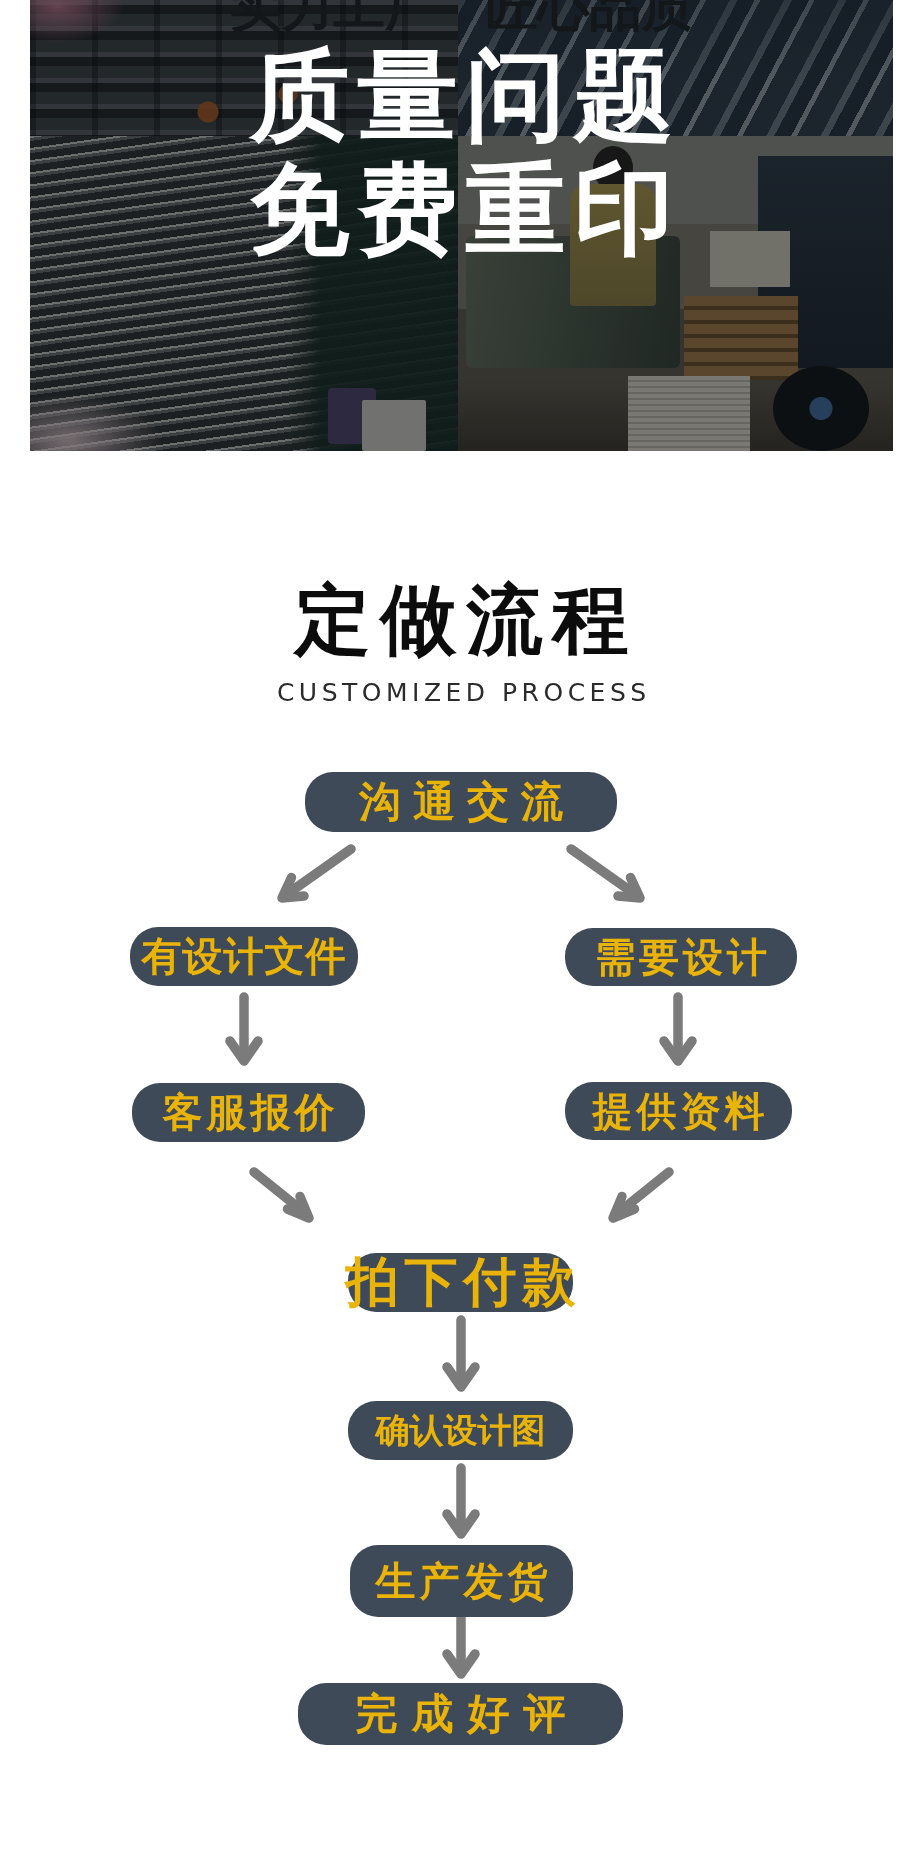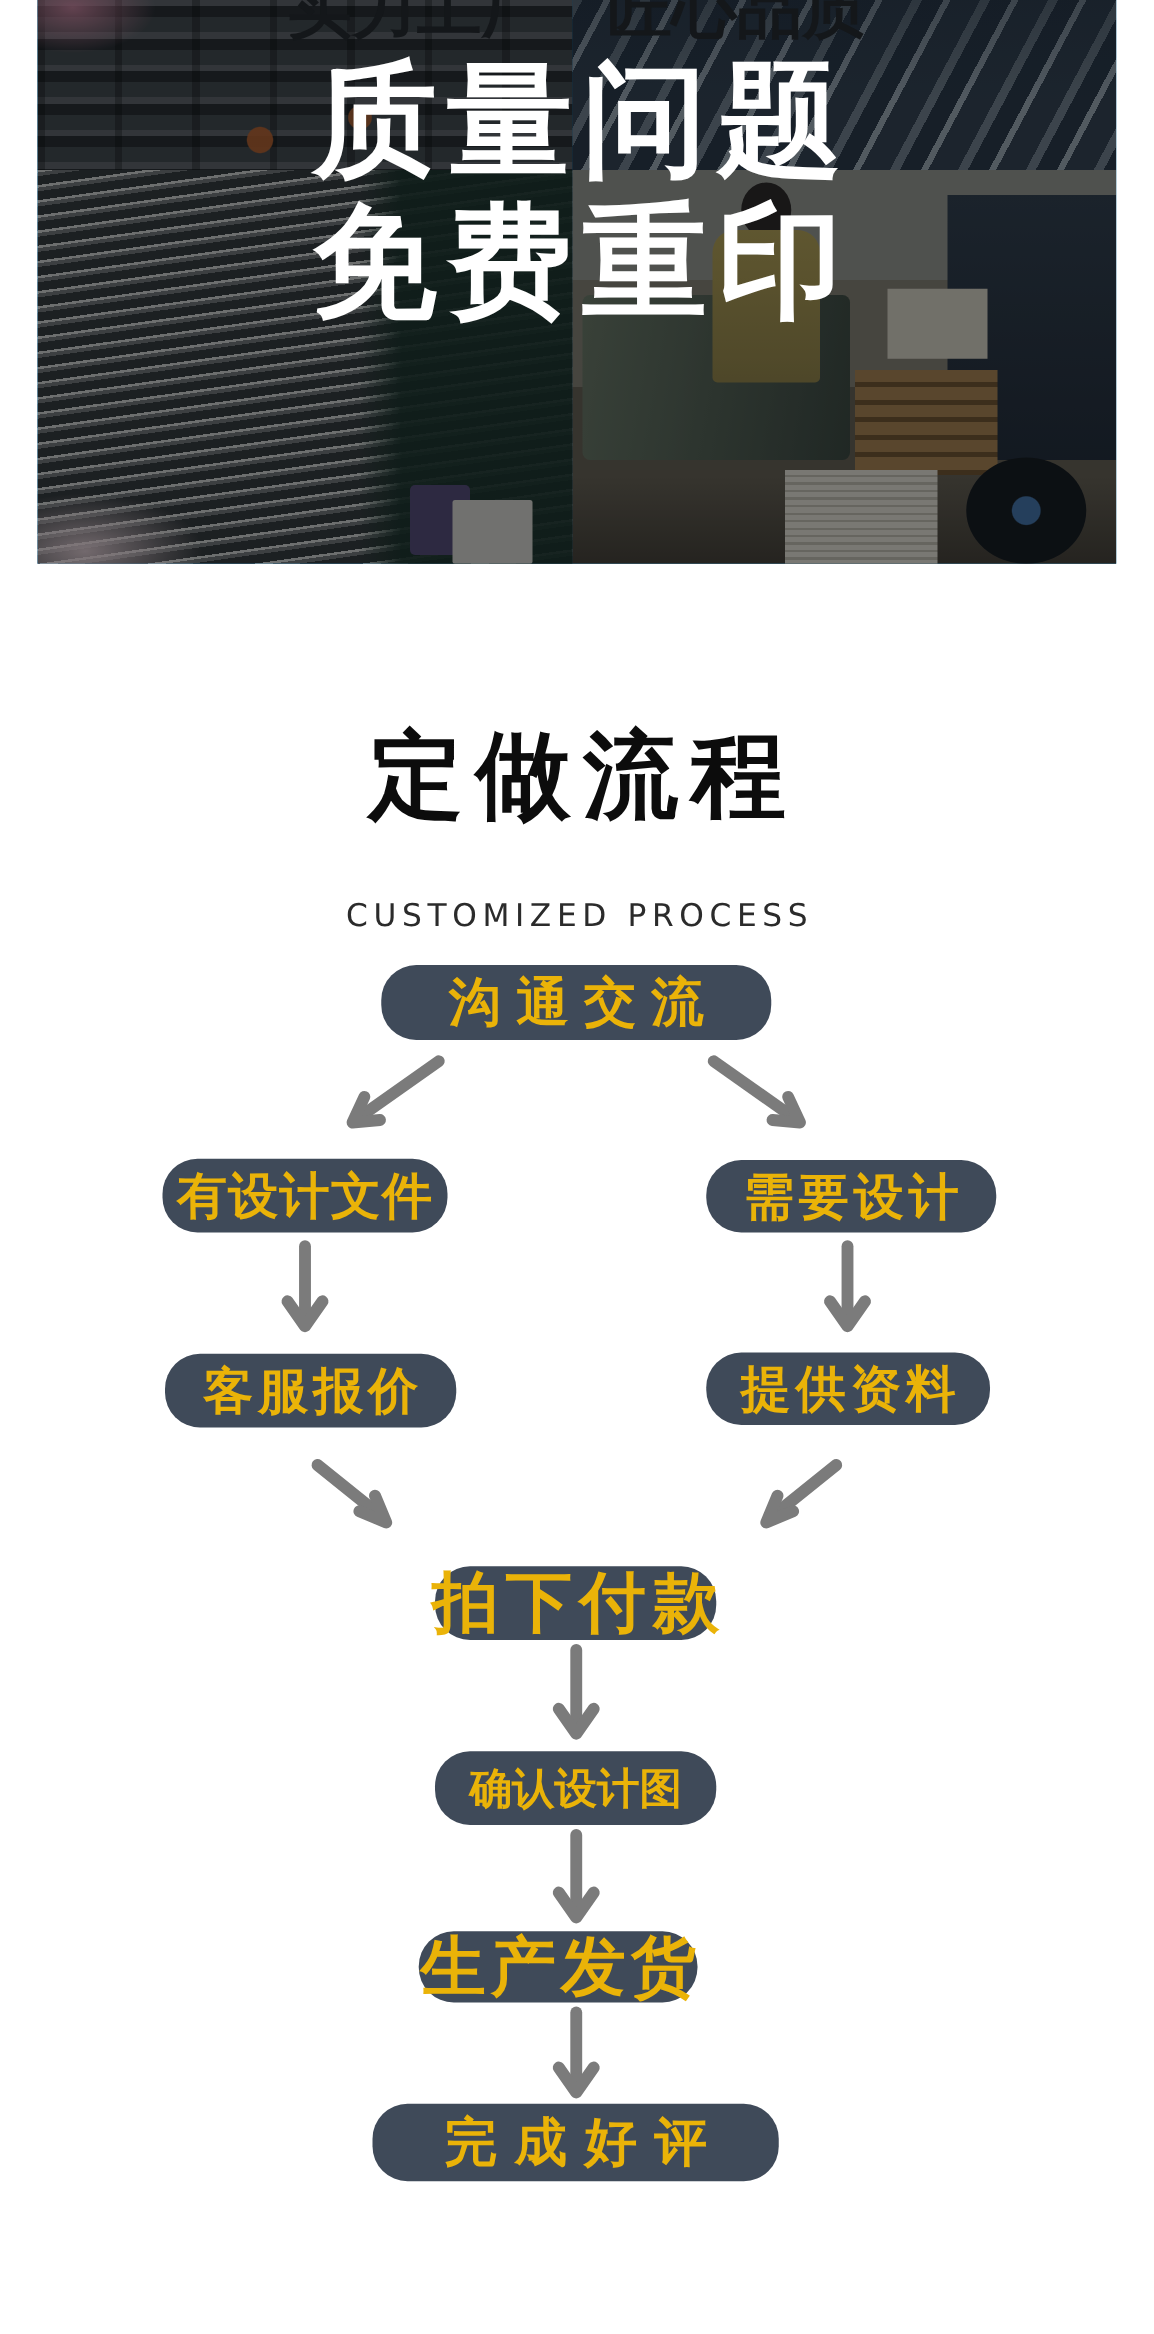--- a/index.html
+++ b/index.html
@@ -1,20 +1,20 @@
 <!DOCTYPE html>
 <html style="--node-bg: #3f4a59; --arrow-color: #7b7b7b; --title-color: #0c0c0c;"><head>
 <meta charset="utf-8">
 <style>
   html,body{margin:0;padding:0;background:#ffffff;}
   body{font-family:"DejaVu Sans","Liberation Sans",sans-serif;}
   .page{position:relative;width:923px;height:1867px;background:#fff;overflow:hidden;margin:0 auto;}
 
   
-  .banner{position:absolute;left:30px;top:0;width:863px;height:451px;overflow:hidden;background:#0369a1;}
+  .banner{position:absolute;left:30px;top:0;width:863px;height:451px;overflow:hidden;background:#c2410c;}
   .ph{position:absolute;overflow:hidden;}
   .ph-tl{left:0;top:0;width:428px;height:136px;
     background:
       radial-gradient(ellipse 95px 52px at 28px 6px, rgba(216,136,164,.8), transparent 70%),
       radial-gradient(circle 16px at 178px 112px, rgba(179,92,40,.9) 0 10px, transparent 11px),
       radial-gradient(circle 13px at 258px 94px, rgba(168,90,42,.9) 0 9px, transparent 10px),
       repeating-linear-gradient(90deg, rgba(0,0,0,.30) 0 6px, rgba(0,0,0,0) 6px 62px),
       repeating-linear-gradient(180deg, #575c61 0 5px, #22272b 5px 14px, #3c4246 14px 26px);}
   .ph-tr{left:428px;top:0;width:435px;height:136px;
     background:
@@ -49,32 +49,32 @@
     font-size:52px;font-weight:900;color:#14171a;white-space:nowrap;}
   .headline{position:absolute;left:0;width:100%;text-align:center;color:#fff;font-weight:900;
     font-size:100px;line-height:100px;letter-spacing:8px;text-indent:8px;white-space:nowrap;}
   .headline.l1{top:46px;}
   .headline.l2{top:160px;}
 
   
   .process-title{position:absolute;left:0;top:570px;width:100%;text-align:center;margin:0;
     font-size:76px;font-weight:900;color:var(--title-color,#0c0c0c);letter-spacing:10px;text-indent:10px;}
   .process-subtitle{position:absolute;left:0;top:678px;width:100%;text-align:center;
-    font-size:25px;font-weight:400;color:#2b2b2b;letter-spacing:4.5px;text-indent:4.5px;margin-top:40px;}
+    font-size:25px;font-weight:400;color:#2b2b2b;letter-spacing:4.5px;text-indent:4.5px;}
 
   .node{position:absolute;background:var(--node-bg,#3f4a59);border-radius:28px;color:#eab308;
     display:flex;align-items:center;justify-content:center;font-weight:900;white-space:nowrap;}
   .n1{left:305px;top:772px;width:312px;height:60px;font-size:42px;letter-spacing:12px;text-indent:12px;}
   .n2{left:130px;top:927px;width:228px;height:59px;font-size:40px;letter-spacing:1px;}
   .n3{left:565px;top:928px;width:232px;height:58px;font-size:40px;letter-spacing:4px;text-indent:4px;}
   .n4{left:132px;top:1083px;width:233px;height:59px;font-size:40px;letter-spacing:4px;text-indent:4px;}
   .n5{left:565px;top:1082px;width:227px;height:58px;font-size:40px;letter-spacing:4px;text-indent:4px;}
   .n6{left:348px;top:1253px;width:225px;height:59px;font-size:53px;letter-spacing:6px;text-indent:6px;}
   .n7{left:348px;top:1401px;width:225px;height:59px;font-size:34px;letter-spacing:0;}
-  .n8{left:335px;top:1545px;width:223px;height:57px;font-size:52px;letter-spacing:4px;text-indent:4px;}
+  .n8{left:350px;top:1545px;width:223px;height:72px;font-size:40px;letter-spacing:4px;text-indent:4px;}
   .n9{left:298px;top:1683px;width:325px;height:62px;font-size:42px;letter-spacing:14px;text-indent:14px;}
 
   .arrows{position:absolute;left:0;top:0;width:923px;height:1867px;pointer-events:none;}
   .arrows path{stroke:var(--arrow-color,#7b7b7b);stroke-width:9.5;fill:none;stroke-linecap:round;stroke-linejoin:round;}
 </style>
 </head>
 <body>
 
 <div class="page">
 

